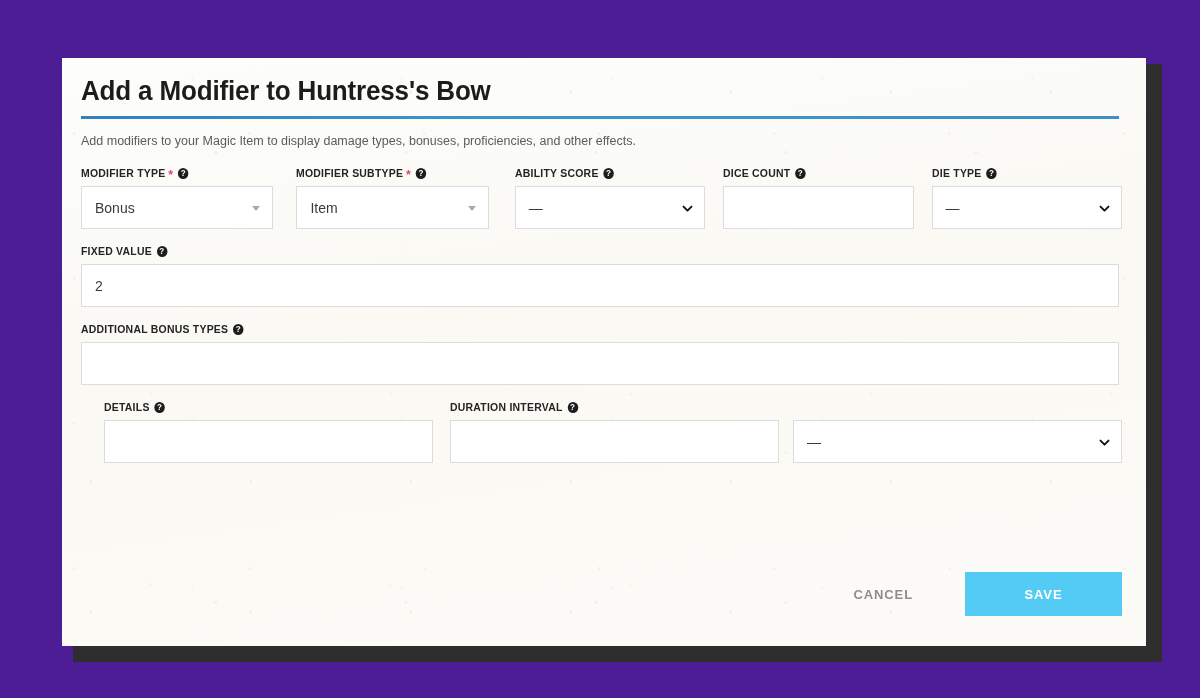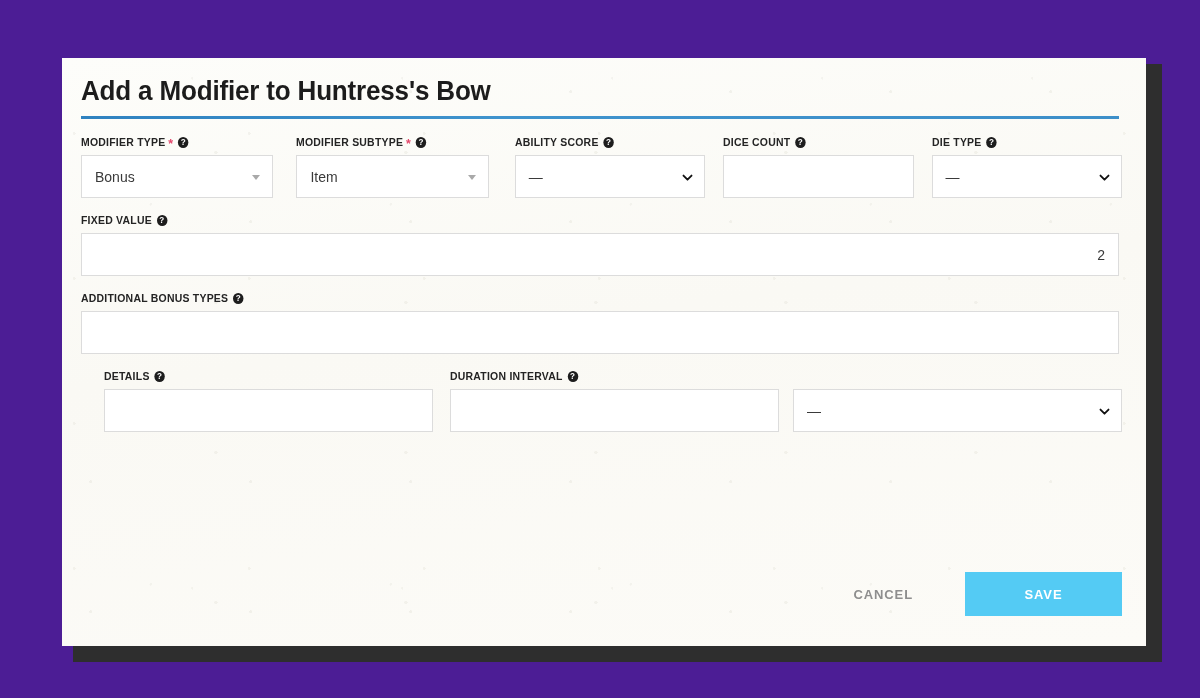--- a/index.html
+++ b/index.html
@@ -149,21 +149,20 @@
     height: 43px;
     background: #ffffff;
     border: 1px solid #dcdcdc;
     border-radius: 0;
     font-size: 14px;
     color: #3a3a3a;
     padding: 0 13px;
     font-family: "Liberation Sans", sans-serif;
     outline: none;
     display: block;
-    text-align: right;
   }
   .ctl::placeholder { color: #a8a8a8; }
 
   
   .fauxselect {
     position: relative;
   }
   .fauxselect .ctl {
     display: flex;
     align-items: center;
@@ -242,20 +241,21 @@
 
 <div id="stage">
 
   <div id="modal-shadow"></div>
 
   <div id="modal">
     <div id="modal-inner">
 
       <h1 class="modal-title">Add a Modifier to Huntress's Bow</h1>
       <div class="title-rule"></div>
+      <div class="modal-desc">Add modifiers to your Magic Item to display damage types, bonuses, proficiencies, and other effects.</div>
 
       <div class="form-row">
 
         <div class="field" style="width:197px;margin-right:23px;">
           <div class="field-label">
             <span>MODIFIER TYPE</span>
             <span class="req-star">*</span>
             <span class="help-icon">?</span>
           </div>
           <div class="fauxselect">

